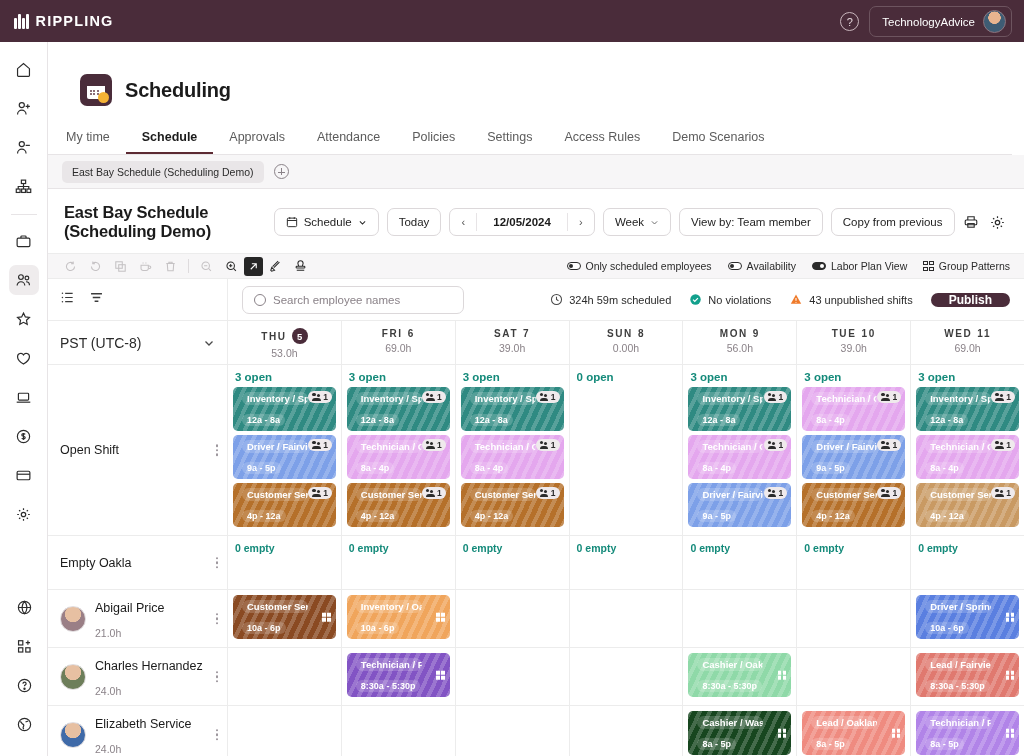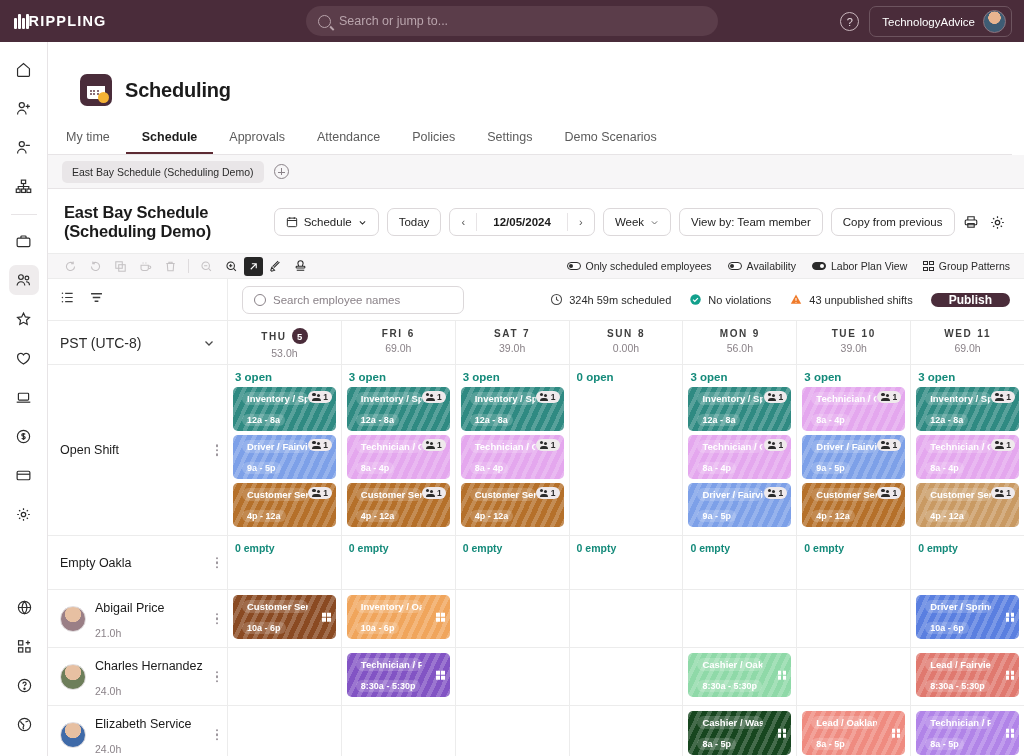--- a/index.html
+++ b/index.html
@@ -10,21 +10,21 @@
     overflow: hidden;
     color: #1b1b1b;
   }
   .app { position: relative; width: 1024px; height: 756px; }
 
   
   .topbar {
     position: absolute; top: 0; left: 0; width: 1024px; height: 42px;
     background: #4a2c3a; display: flex; align-items: center;
   }
-  .brand { display: flex; align-items: center; margin-left: 14px; }
+  .brand { display: flex; align-items: center; gap: 7px; margin-left: 14px; }
   .brand-mark { display:flex; gap:1.5px; align-items:flex-end; height:15px; }
   .brand-mark i { display:block; width:2.5px; background:#fff; border-radius:1px; }
   .brand-mark i:nth-child(1){height:11px;}
   .brand-mark i:nth-child(2){height:15px;}
   .brand-mark i:nth-child(3){height:11px;}
   .brand-mark i:nth-child(4){height:15px;}
   .brand-name {
     color:#fff; font-size: 14.5px; letter-spacing: 1.2px; font-weight: 600;
   }
   .searchwrap {
@@ -210,24 +210,20 @@
   <div class="topbar">
     <div class="brand">
       <span class="brand-mark">
           <i></i>
           <i></i>
           <i></i>
           <i></i>
         </span>
       <span class="brand-name">RIPPLING</span>
     </div>
-    <div class="searchwrap">
-      <span class="mag"></span>
-      <span>Search or jump to...</span>
-    </div>
     <div class="topright">
       <div class="help-circle">?</div>
       <div class="acct">
         <span class="acct-label">TechnologyAdvice</span>
         <span class="avatar-sm"></span>
       </div>
     </div>
   </div>
 
   <div class="rail">
@@ -360,20 +356,21 @@
       </div>
     </div>
 
     <div class="tabs" id="tabs">
         <div class="tab">My time</div>
         <div class="tab active">Schedule</div>
         <div class="tab">Approvals</div>
         <div class="tab">Attendance</div>
         <div class="tab">Policies</div>
         <div class="tab">Settings</div>
+        <div class="tab">Access Rules</div>
         <div class="tab">Demo Scenarios</div>
       </div>
 
     <div class="subbar">
       <div class="chip">East Bay Schedule (Scheduling Demo)</div>
       <div class="plus-circle"></div>
     </div>
 
     <div class="schedhead">
       <div class="schedtitle">East Bay Schedule (Scheduling Demo)</div>

